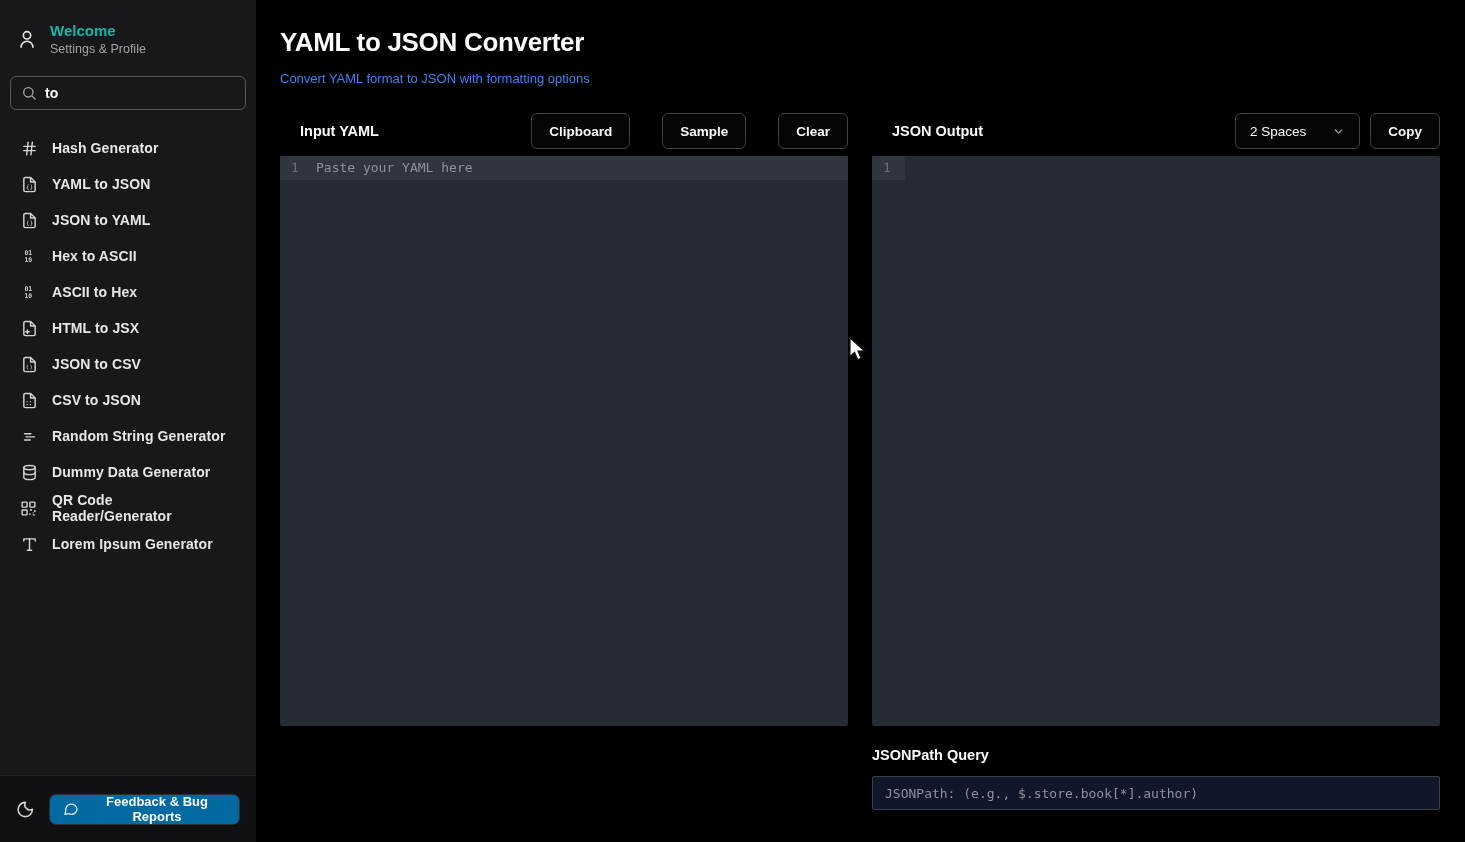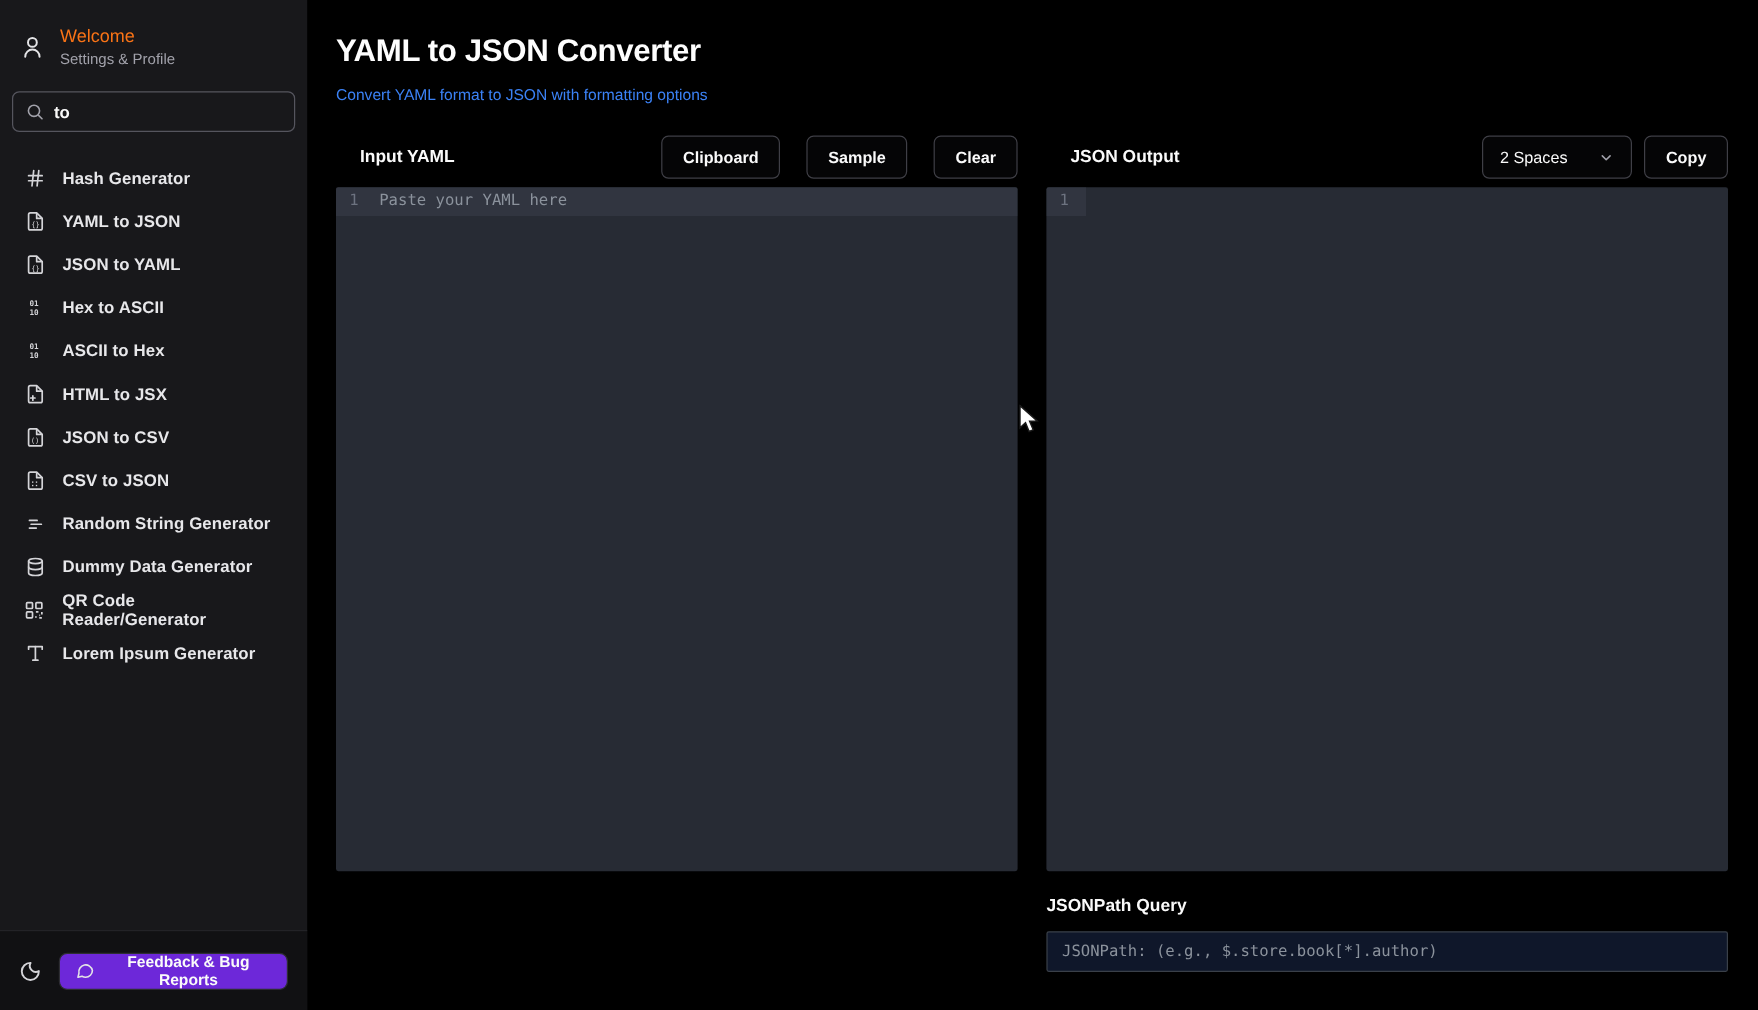--- a/index.html
+++ b/index.html
@@ -19,21 +19,21 @@
     position: relative;
     display: flex; flex-direction: column;
   }
   .profile {
     display: flex; align-items: center; gap: 12px;
     padding: 22px 16px 14px 16px;
   }
   .profile .avatar {
     color: #e4e4e7; display: flex; align-items: center; justify-content: center;
   }
-  .profile-title { font-size: 15px; font-weight: 400; color: #f97316; }
+  .profile-title { font-size: 15px; font-weight: 700; color: #14b8a6; }
   .profile-subtitle { font-size: 12.5px; color: #a1a1aa; margin-top: 3px; }
 
   .search-wrap { padding: 6px 10px 10px 10px; }
   .search-box {
     display: flex; align-items: center; gap: 8px;
     height: 34px; border: 1px solid #55555e; border-radius: 6px;
     padding: 0 10px; background: transparent;
   }
   .search-box .sicon { color: #a1a1aa; display: flex; }
   .search-box input {
@@ -52,40 +52,40 @@
   .nav-item .nlabel { font-size: 14px; font-weight: 700; letter-spacing: .1px; }
 
   .sidebar-footer {
     height: 67px; border-top: 1px solid #232327; background: #111113;
     display: flex; align-items: center; gap: 14px; padding: 0 16px;
   }
   .theme-btn { color: #d4d4d8; display: flex; cursor: pointer; background: none; border: none; }
   .feedback-btn {
     display: flex; align-items: center; gap: 9px;
     height: 31px; padding: 0 13px;
-    background: #6d28d9; border: 1px solid #2e2e33; border-radius: 7px;
+    background: #0369a1; border: 1px solid #2e2e33; border-radius: 7px;
     color: #fafafa; font-size: 13px; font-weight: 700; cursor: pointer;
     font-family: "Liberation Sans", sans-serif;
   }
   .feedback-btn .ficon { display: flex; color: #e4e4e7; }
 
   
   .main { flex: 1; padding: 27px 25px 0 24px; background: #000; }
   .page-title { font-size: 26px; font-weight: 700; letter-spacing: -0.3px; color: #fdfdfd; }
   .page-subtitle { font-size: 13px; color: #3b82f6; margin-top: 13px; }
 
   .panels { display: flex; gap: 24px; margin-top: 27px; }
   .panel { flex: 1; min-width: 0; }
 
   .panel-header {
     display: flex; align-items: center; justify-content: space-between;
     height: 36px; margin-bottom: 7px;
   }
   .panel-label { font-size: 14.5px; font-weight: 700; color: #fafafa; margin-left: 20px; }
-  .panel-actions { display: flex; gap: 22px; }
+  .panel-actions { display: flex; gap: 32px; }
   .btn {
     height: 36px; padding: 0 17px;
     background: #050506; border: 1px solid #3f3f46; border-radius: 6px;
     color: #fafafa; font-size: 13.5px; font-weight: 700; cursor: pointer;
     font-family: "Liberation Sans", sans-serif;
   }
   .select {
     height: 36px; padding: 0 14px;
     background: #050506; border: 1px solid #3f3f46; border-radius: 6px;
     color: #fafafa; font-size: 13.5px; font-weight: 400; cursor: pointer;

